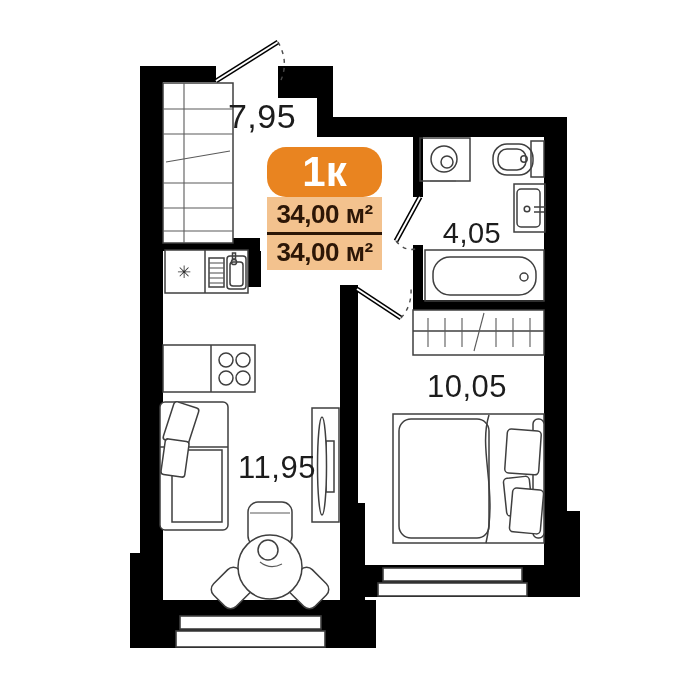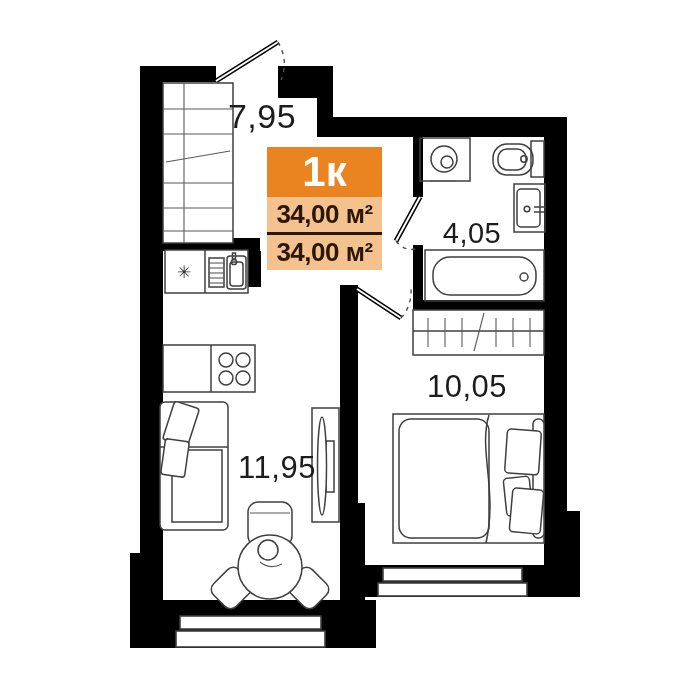--- a/index.html
+++ b/index.html
@@ -15,21 +15,21 @@
   .win{fill:#ffffff;stroke:#3f3f3f;stroke-width:1.6;}
   .leafA{stroke:#000000;stroke-width:5;fill:none;}
   .leafB{stroke:#ffffff;stroke-width:2;fill:none;}
   .swing{stroke:#4a4a4a;stroke-width:1.4;fill:none;stroke-dasharray:4 5;}
   .room-label{fill:#1c1c1c;letter-spacing:.5px;}
   .star{font-size:17px;fill:#2e2e2e;}
 
   
   .badge{position:absolute;left:267px;top:147px;width:115px;z-index:5;}
   .badge-header{height:50px;background:#e98420;color:#ffffff;display:flex;align-items:center;
-                justify-content:center;font-size:42px;font-weight:bold;line-height:1;}
+                justify-content:center;font-size:42px;font-weight:bold;line-height:1;border-radius:19px;}
   .badge-body{background:#f3c28e;color:#2c1606;}
   .badge-row{height:35px;display:flex;align-items:center;justify-content:center;
              font-size:26px;font-weight:bold;letter-spacing:-.5px;}
   .badge-divider{height:3px;background:#2c1606;}
 </style>
 </head>
 <body>
 
 <div class="stage">
 

